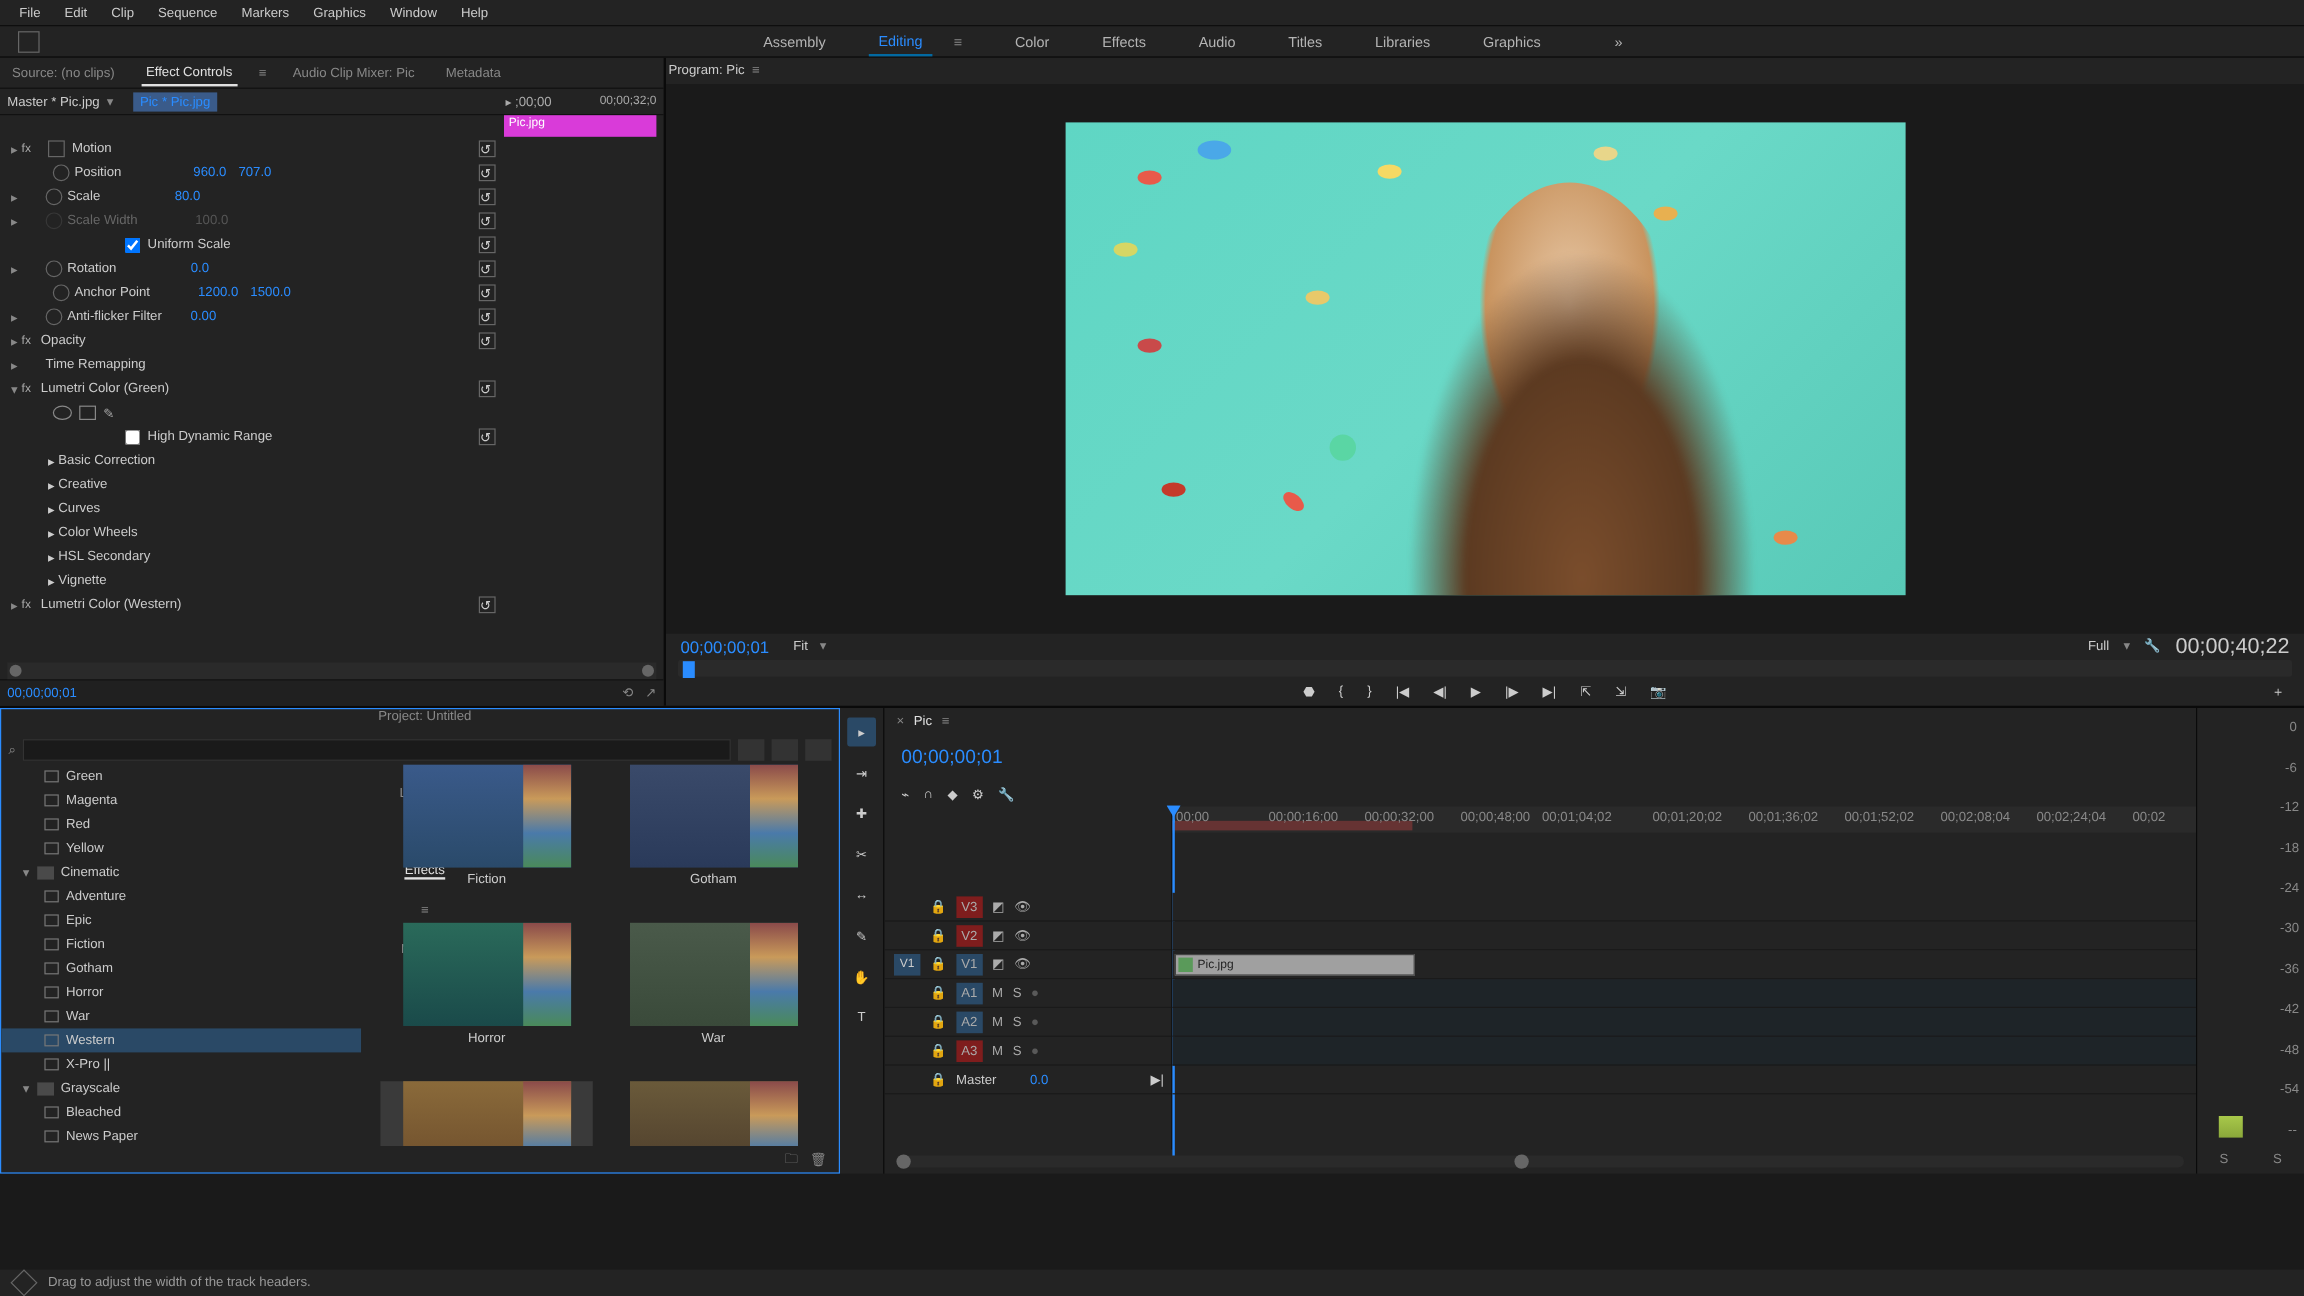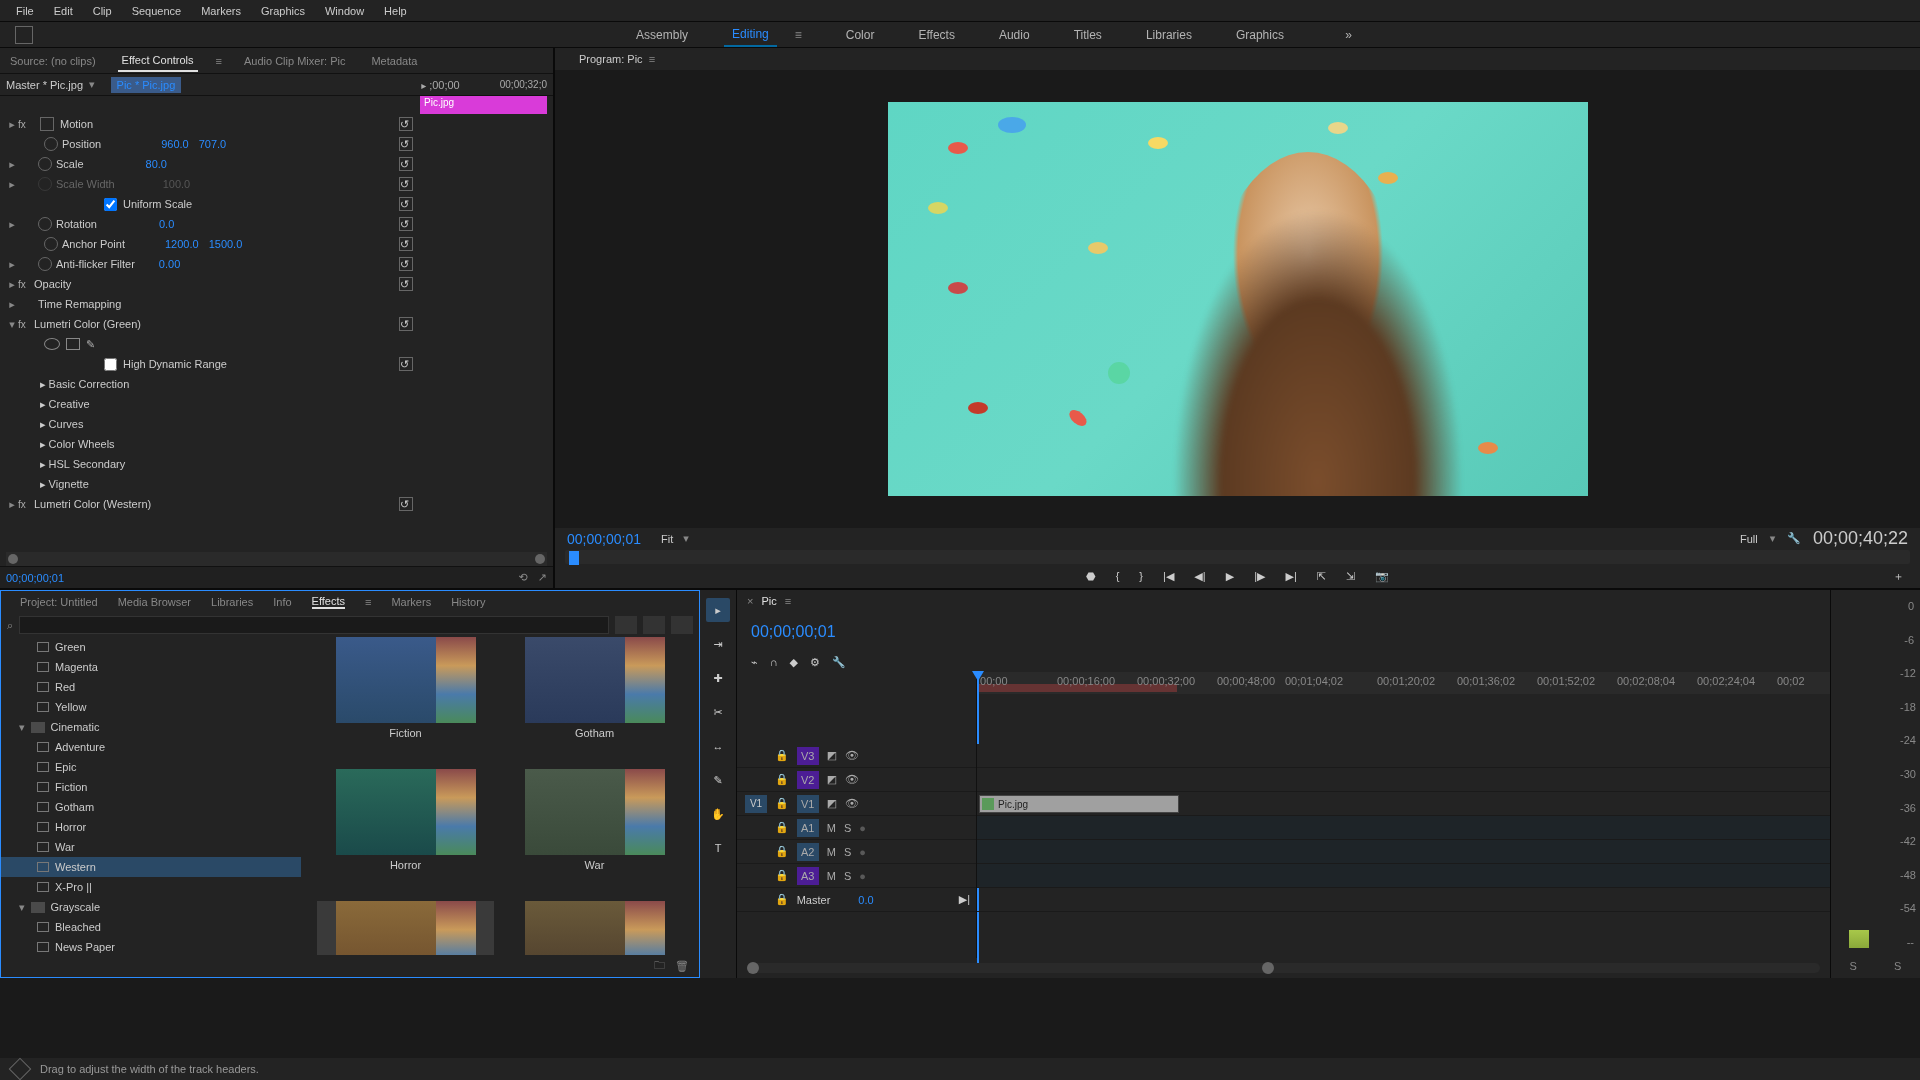--- a/index.html
+++ b/index.html
@@ -44,21 +44,21 @@
 .ec-row .kfbtn { position: absolute; right: 140px; width:14px; height:14px; border:1px solid #666; }
 .ec-row .indent1 { width: 20px; }
 .ec-row .indent2 { width: 38px; }
 .ec-row input[type=checkbox] { margin-right: 6px; }
 .ec-catrow { display: flex; align-items: center; height: 20px; padding-left: 40px; }
 .ec-foot { height: 22px; background: #202020; display: flex; align-items: center; padding: 0 6px; border-top: 1px solid #111; }
 .ec-foot .tc { color: #2a8cff; }
 .ec-foot .right { margin-left: auto; display: flex; gap: 10px; color: #888; }
 
 
-.prog-tabbar { height: 22px; display: flex; align-items: center; padding-left: 24px; color: #ccc; }
+.prog-tabbar { height: 22px; display: flex; align-items: center; padding-left: 2px; color: #ccc; }
 .viewer { flex: 1; background: #1a1a1a; display: flex; align-items: center; justify-content: center; }
 .viewer .img { width: 700px; height: 394px; background: linear-gradient(135deg, #5fd6c4 0%, #6ad9c7 50%, #58c9b7 100%); position: relative; overflow: hidden; }
 .viewer .img::before { content:""; position:absolute; width:200px; height:340px; right:180px; top:50px; background: radial-gradient(ellipse 100px 180px at 50% 30%, #e8c9a8 0%, #c9945f 70%, transparent 75%); border-radius: 60% 60% 40% 40%; }
 .viewer .img::after { content:""; position:absolute; width:340px; height:400px; right:100px; top:60px; background: radial-gradient(ellipse at 50% 80%, #7a4d2c 0%, #5c3a21 40%, transparent 60%); filter: blur(2px); }
 .confetti { position:absolute; width:20px; height:12px; border-radius:50%; }
 .c1{background:#e85a4a;top:40px;left:60px;} .c2{background:#4aa8e8;top:15px;left:110px;width:28px;height:16px;} .c3{background:#f6d964;top:35px;left:260px;}
 .c4{background:#d6d664;top:100px;left:40px;} .c5{background:#e8c96a;top:140px;left:200px;} .c6{background:#c94a4a;top:180px;left:60px;}
 .c7{background:#5ad6a4;top:260px;left:220px;width:22px;height:22px;border-radius:50%;} .c8{background:#c43a2a;top:300px;left:80px;}
 .c9{background:#e8b050;top:70px;right:190px;} .c10{background:#e88a4a;top:340px;right:90px;} .c11{background:#e85a4a;top:310px;left:180px;transform:rotate(40deg);}
 .c12{background:#e8d68a;top:20px;right:240px;}
@@ -76,21 +76,21 @@
 .prog-buttons { height: 26px; display: flex; align-items: center; justify-content: center; gap: 20px; color: #ccc; font-size: 13px; position: relative; }
 .prog-buttons .plus { position: absolute; right: 16px; }
 
 
 .botrow { display: flex; height: 390px; border-top: 2px solid #0a0a0a; }
 .proj-panel { width: 700px; background: #232323; border: 1px solid #2a8cff; display: flex; flex-direction: column; }
 .tools-panel { width: 36px; background: #232323; display: flex; flex-direction: column; align-items: center; padding-top: 8px; gap: 10px; }
 .tl-panel { flex: 1; background: #232323; display: flex; flex-direction: column; border-left: 1px solid #0a0a0a; }
 .meters-panel { width: 90px; background: #232323; border-left: 1px solid #0a0a0a; position: relative; }
 
-.proj-tabs { height: 22px; display: flex; align-items: center; padding-left: 19px; gap: 20px; }
+.proj-tabs { height: 22px; display: flex; align-items: center; padding-left: 8px; gap: 20px; flex-direction: column; }
 .proj-tabs .tab { color: #888; }
 .proj-tabs .tab.active { color: #e0e0e0; border-bottom: 2px solid #e0e0e0; }
 .proj-search { height: 24px; display: flex; align-items: center; padding: 0 6px; gap: 6px; }
 .proj-search .sicon { color: #888; }
 .proj-search .sbox { flex: 1; height: 18px; background: #1a1a1a; border: 1px solid #333; }
 .proj-search .vbtn { width: 22px; height: 18px; background: #333; }
 
 .proj-body { flex: 1; display: flex; overflow: hidden; }
 .proj-tree { width: 300px; overflow: hidden; padding-left: 0; }
 .proj-tree .item { height: 20px; display: flex; align-items: center; gap: 6px; padding-left: 36px; }
@@ -134,21 +134,21 @@
 
 .tl-tracks { flex: 1; position: relative; }
 .tl-track { height: 24px; display: flex; align-items: center; position: relative; border-bottom: 1px solid #1a1a1a; }
 .tl-track.v { background:#232323; }
 .tl-track.a { background:#1e2428; }
 
 .th-row { height: 24px; display: flex; align-items: center; gap: 8px; padding-left: 8px; border-bottom: 1px solid #1a1a1a; font-size:10px; color:#aaa; }
 .th-row .src { width:22px; height:18px; background:#2a4966; display:flex; align-items:center; justify-content:center; color:#ccc; font-size:10px; }
 .th-row .src.off { background:transparent; }
 .th-row .tgt { width:22px; height:18px; background:#2a4966; display:flex; align-items:center; justify-content:center; }
-.th-row .tgt.off { background:#4c1d95; }
+.th-row .tgt.off { background:#7f1d1d; }
 .th-row .lock { color:#888; }
 .th-row .eye { color:#aaa; }
 .th-row.master { color:#ccc; }
 .th-row .mval { color:#2a8cff; margin-left: 20px; }
 
 .clip { position:absolute; left:2px; top:3px; height:18px; width:200px; background:#a0a0a0; border:1px solid #444; font-size:10px; color:#222; padding-left:18px; display:flex; align-items:center; }
 .clip::before { content:""; position:absolute; left:2px; top:2px; width:12px; height:12px; background:#5a9a5a; }
 
 .tl-foot { height:20px; display:flex; align-items:center; }
 .tl-foot .zoom { flex:1; height:10px; background:#2a2a2a; margin:0 10px; border-radius:5px; position:relative; }

